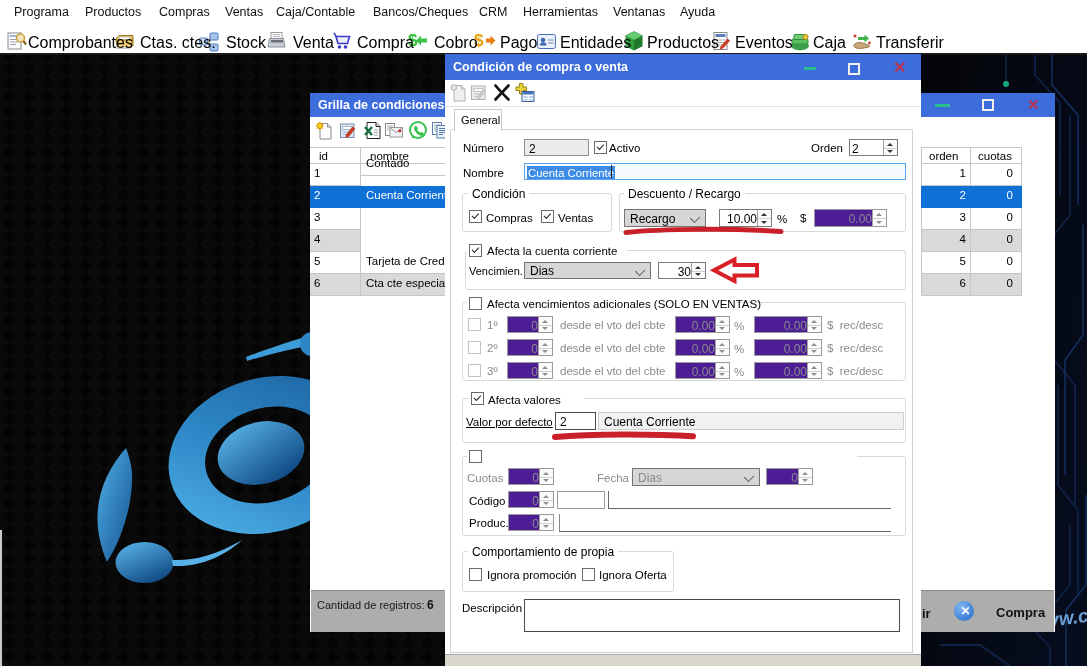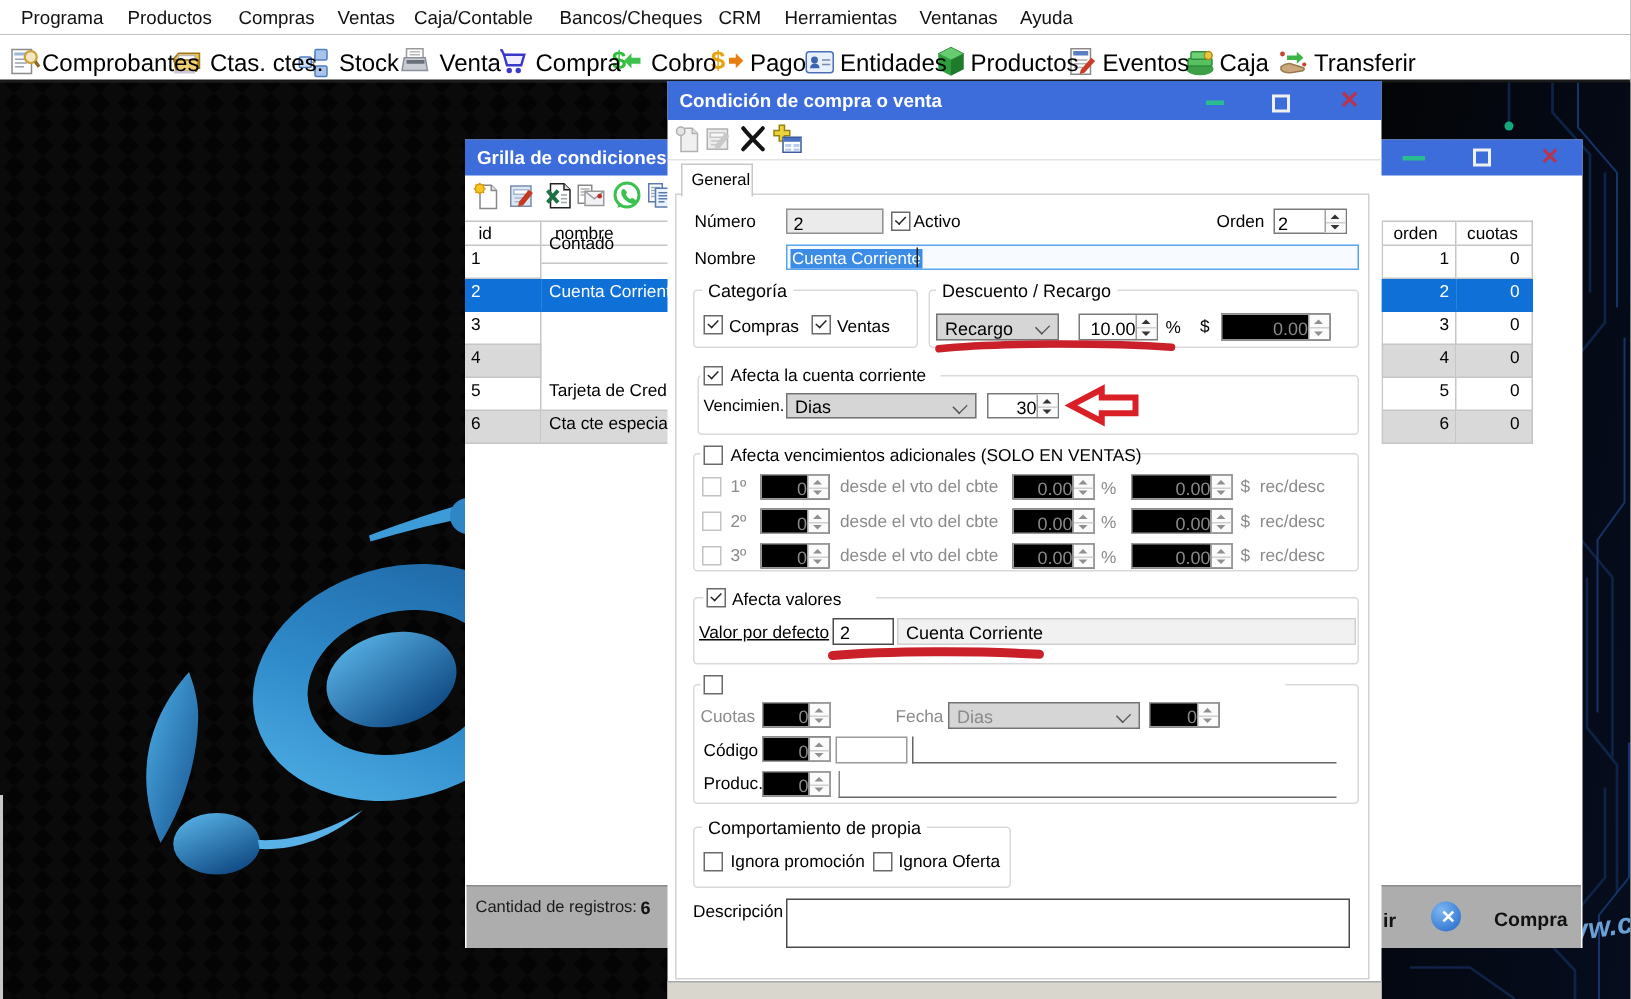--- a/index.html
+++ b/index.html
@@ -32,21 +32,21 @@
 .cbx{position:absolute;width:13px;height:13px;background:#fff;border:1px solid #6a6a6a;box-sizing:border-box;}
 .cbx.dis{border-color:#c2c2c2;}
 .chk:after{content:"";position:absolute;left:2px;top:2.2px;width:6.2px;height:3.4px;border-left:1.8px solid #222;border-bottom:1.8px solid #222;transform:rotate(-47deg);}
 .grp{position:absolute;border:1px solid #d9d9d9;border-radius:3px;}
 .grplbl{position:absolute;font-size:12px;color:#000;background:#fff;padding:0 4px;white-space:nowrap;}
 .combo{position:absolute;background:#d6d6d6;border:1px solid #747474;box-sizing:border-box;font-size:12px;color:#000;}
 .combo .cv{position:absolute;right:6px;top:4px;width:7px;height:7px;border-left:1.6px solid #555;border-bottom:1.6px solid #555;transform:rotate(-45deg) scale(1,.8);}
 .combo.dis{color:#8a8a8a;}
 .spin{position:absolute;box-sizing:border-box;background:#fff;border:1px solid #7a7a7a;}
 .spin .val{position:absolute;left:2px;right:14px;top:2px;font-size:12px;text-align:right;}
-.spin.dis{background:#000000;color:#8a8a8a;border-color:#9a9a9a;}
+.spin.dis{background:#4c1d95;color:#8a8a8a;border-color:#9a9a9a;}
 .spbtns{position:absolute;right:0;top:0;bottom:0;width:13px;border-left:1px solid #a2a2a2;background:#fbfbfb;}
 .spbtns:after{content:"";position:absolute;left:0;right:0;top:50%;border-top:1px solid #d0d0d0;}
 .sup,.sdn{position:absolute;left:3px;width:0;height:0;border-left:3px solid transparent;border-right:3px solid transparent;}
 .sup{top:2.5px;border-bottom:3.8px solid #333;}
 .sdn{bottom:2.5px;border-top:3.8px solid #333;}
 .spin.dis .sup{border-bottom-color:#8f8f8f;}
 .spin.dis .sdn{border-top-color:#8f8f8f;}
 </style></head>
 <body>
 <div id="root">
@@ -355,21 +355,21 @@
           </span>
         </div>
 
       <span class="lbl" style="left:18px;top:113px;">Nombre</span>
       <div style="position:absolute;left:79px;top:109px;width:382px;height:17px;background:#f7fbff;border:1px solid #58a6ee;box-sizing:border-box;">
         <span style="position:absolute;left:2px;top:1.5px;background:#3c8ce6;color:#fff;font-size:11.3px;padding:1px 1px 0.5px;">Cuenta Corriente</span>
           <span style="position:absolute;left:86px;top:1px;width:1px;height:13px;background:#222;"></span>
       </div>
 
       <div class="grp" style="left:17px;top:139px;width:148px;height:37px;"></div>
-      <span class="grplbl" style="left:23px;top:133px;">Categoría</span>
+      <span class="grplbl" style="left:23px;top:133px;">Condición</span>
       <div class="cbx chk" style="left:24px;top:156px;"></div>
       <span class="lbl" style="left:41px;top:158px;">Compras</span>
       <div class="cbx chk" style="left:96px;top:156px;"></div>
       <span class="lbl" style="left:113px;top:158px;">Ventas</span>
 
       <div class="grp" style="left:174px;top:139px;width:285px;height:37px;"></div>
       <span class="grplbl" style="left:179px;top:133px;">Descuento / Recargo</span>
       <div class="combo" style="left:179px;top:155px;width:82px;height:18px;padding:2px 0 0 5px;">Recargo<span class="cv"></span></div>
       <div class="spin" style="left:274px;top:155px;width:53px;height:18px;">
           <span class="val">10.00</span>

